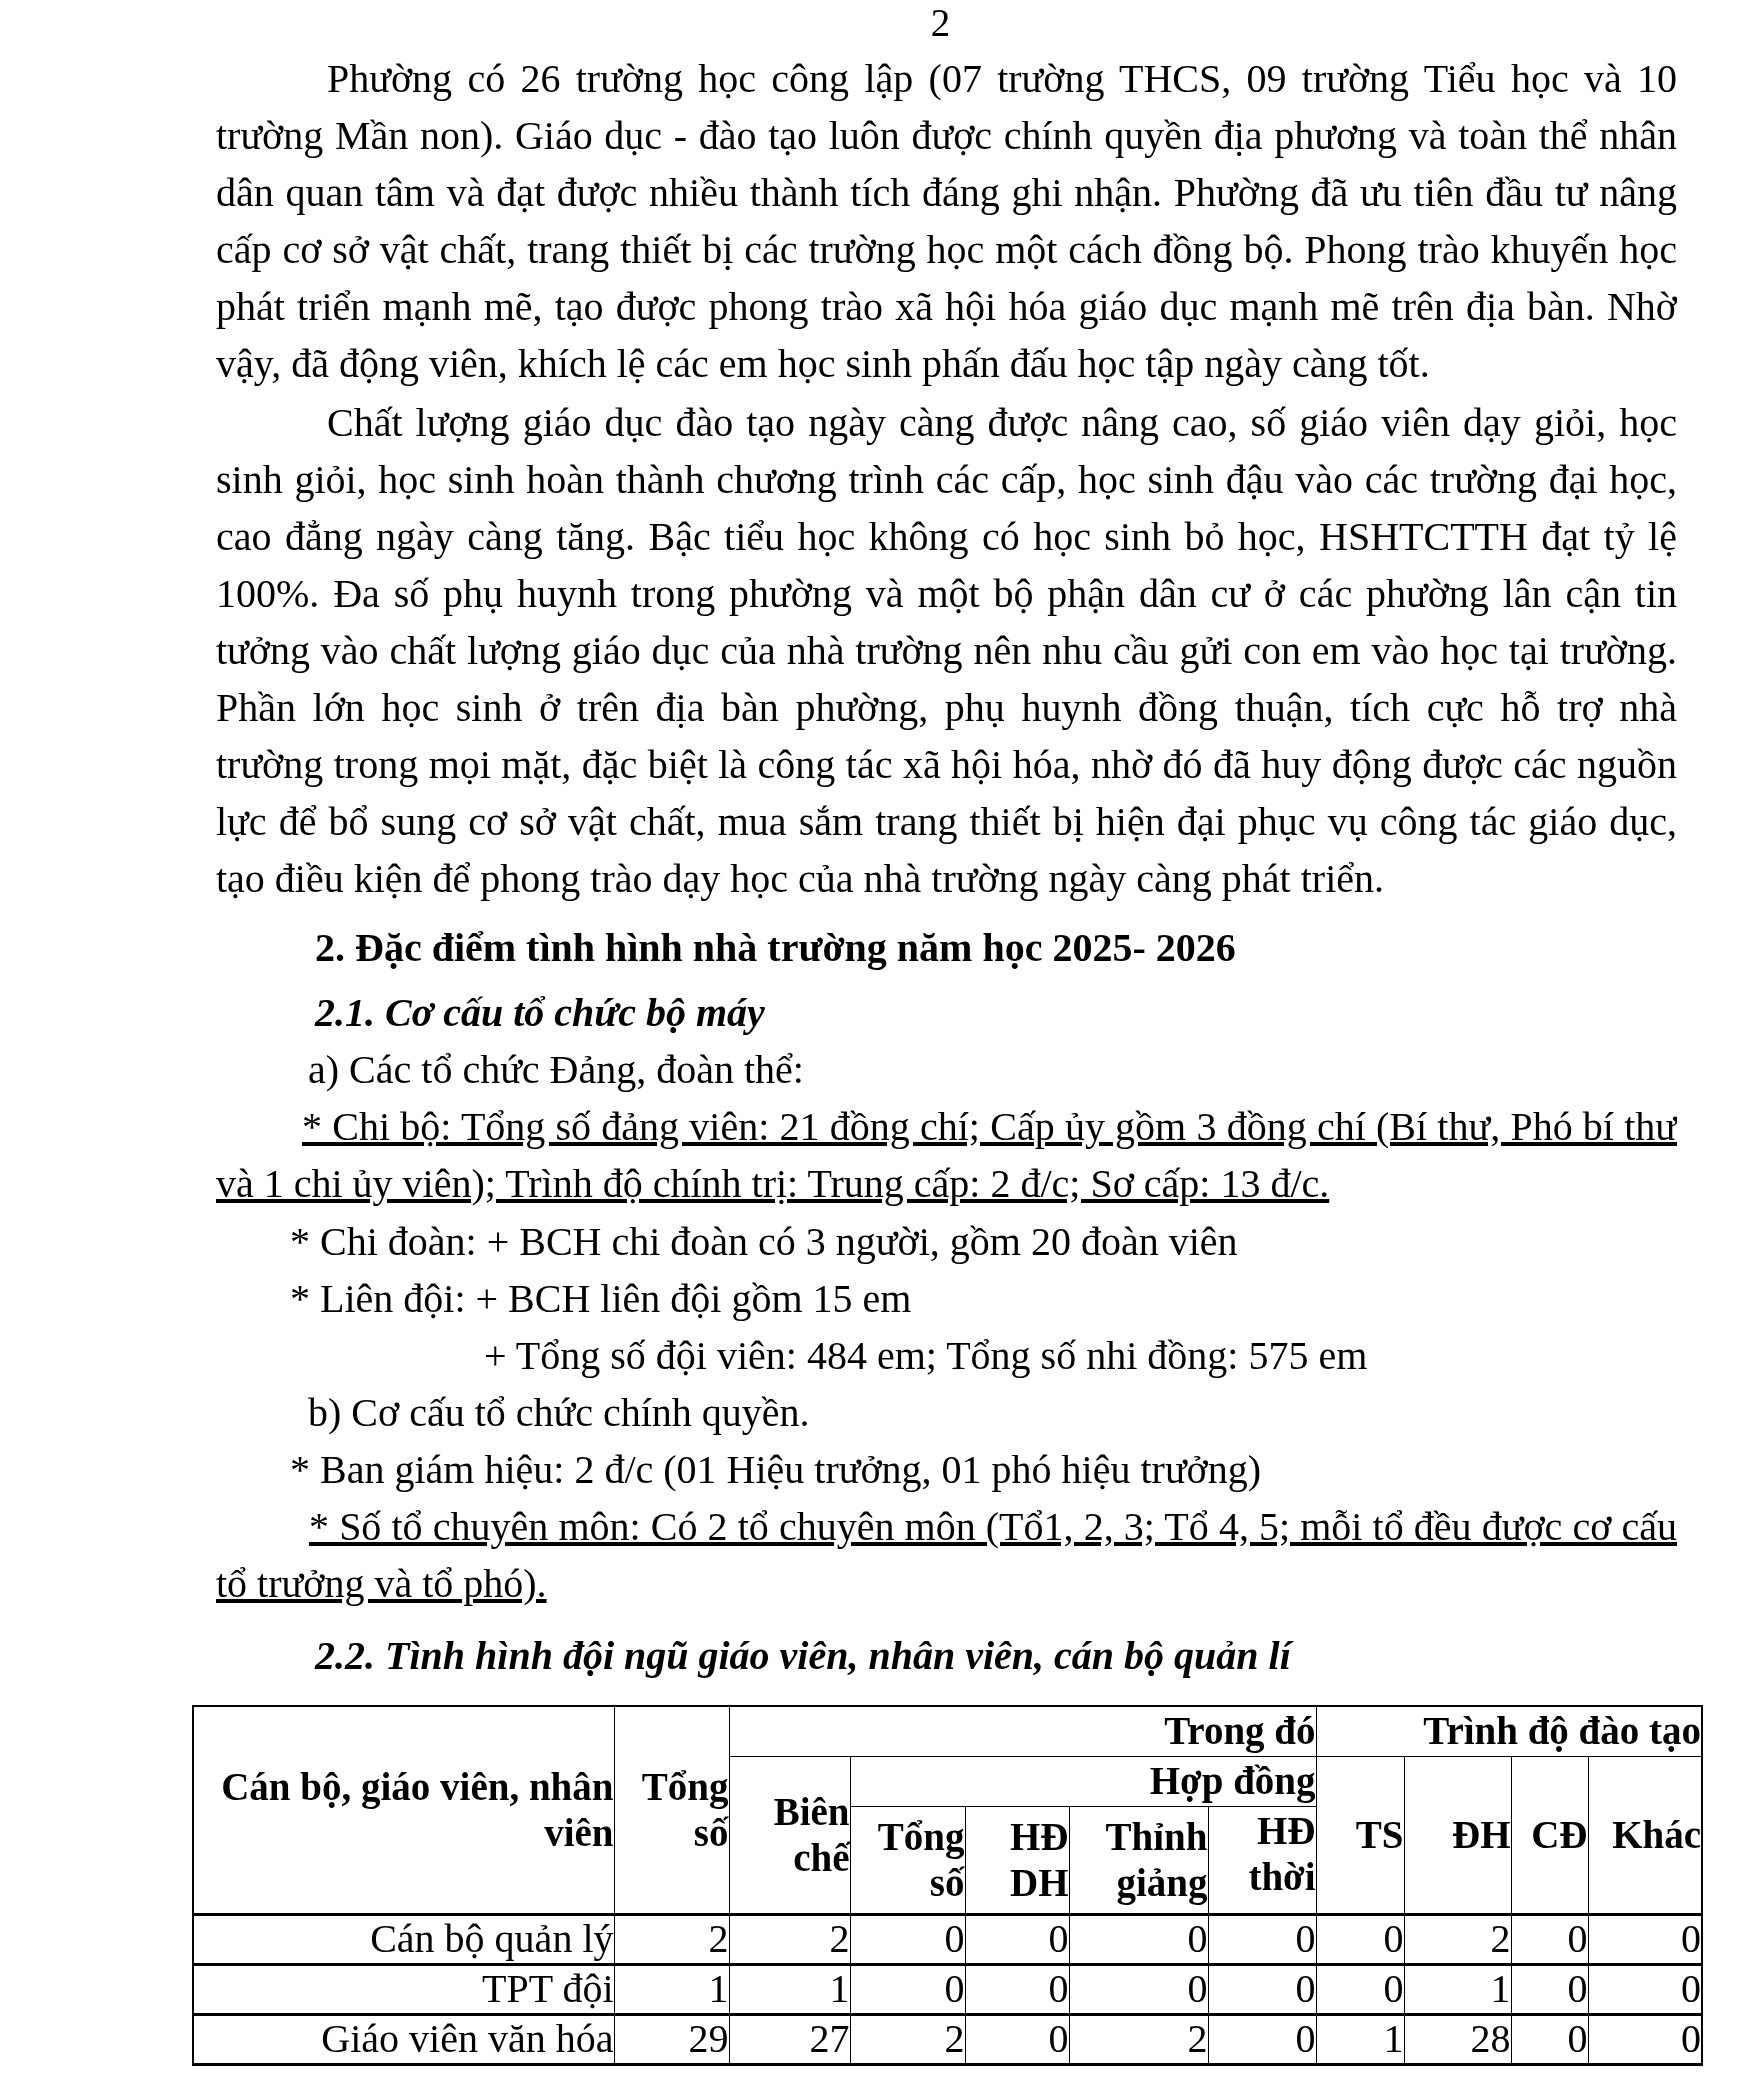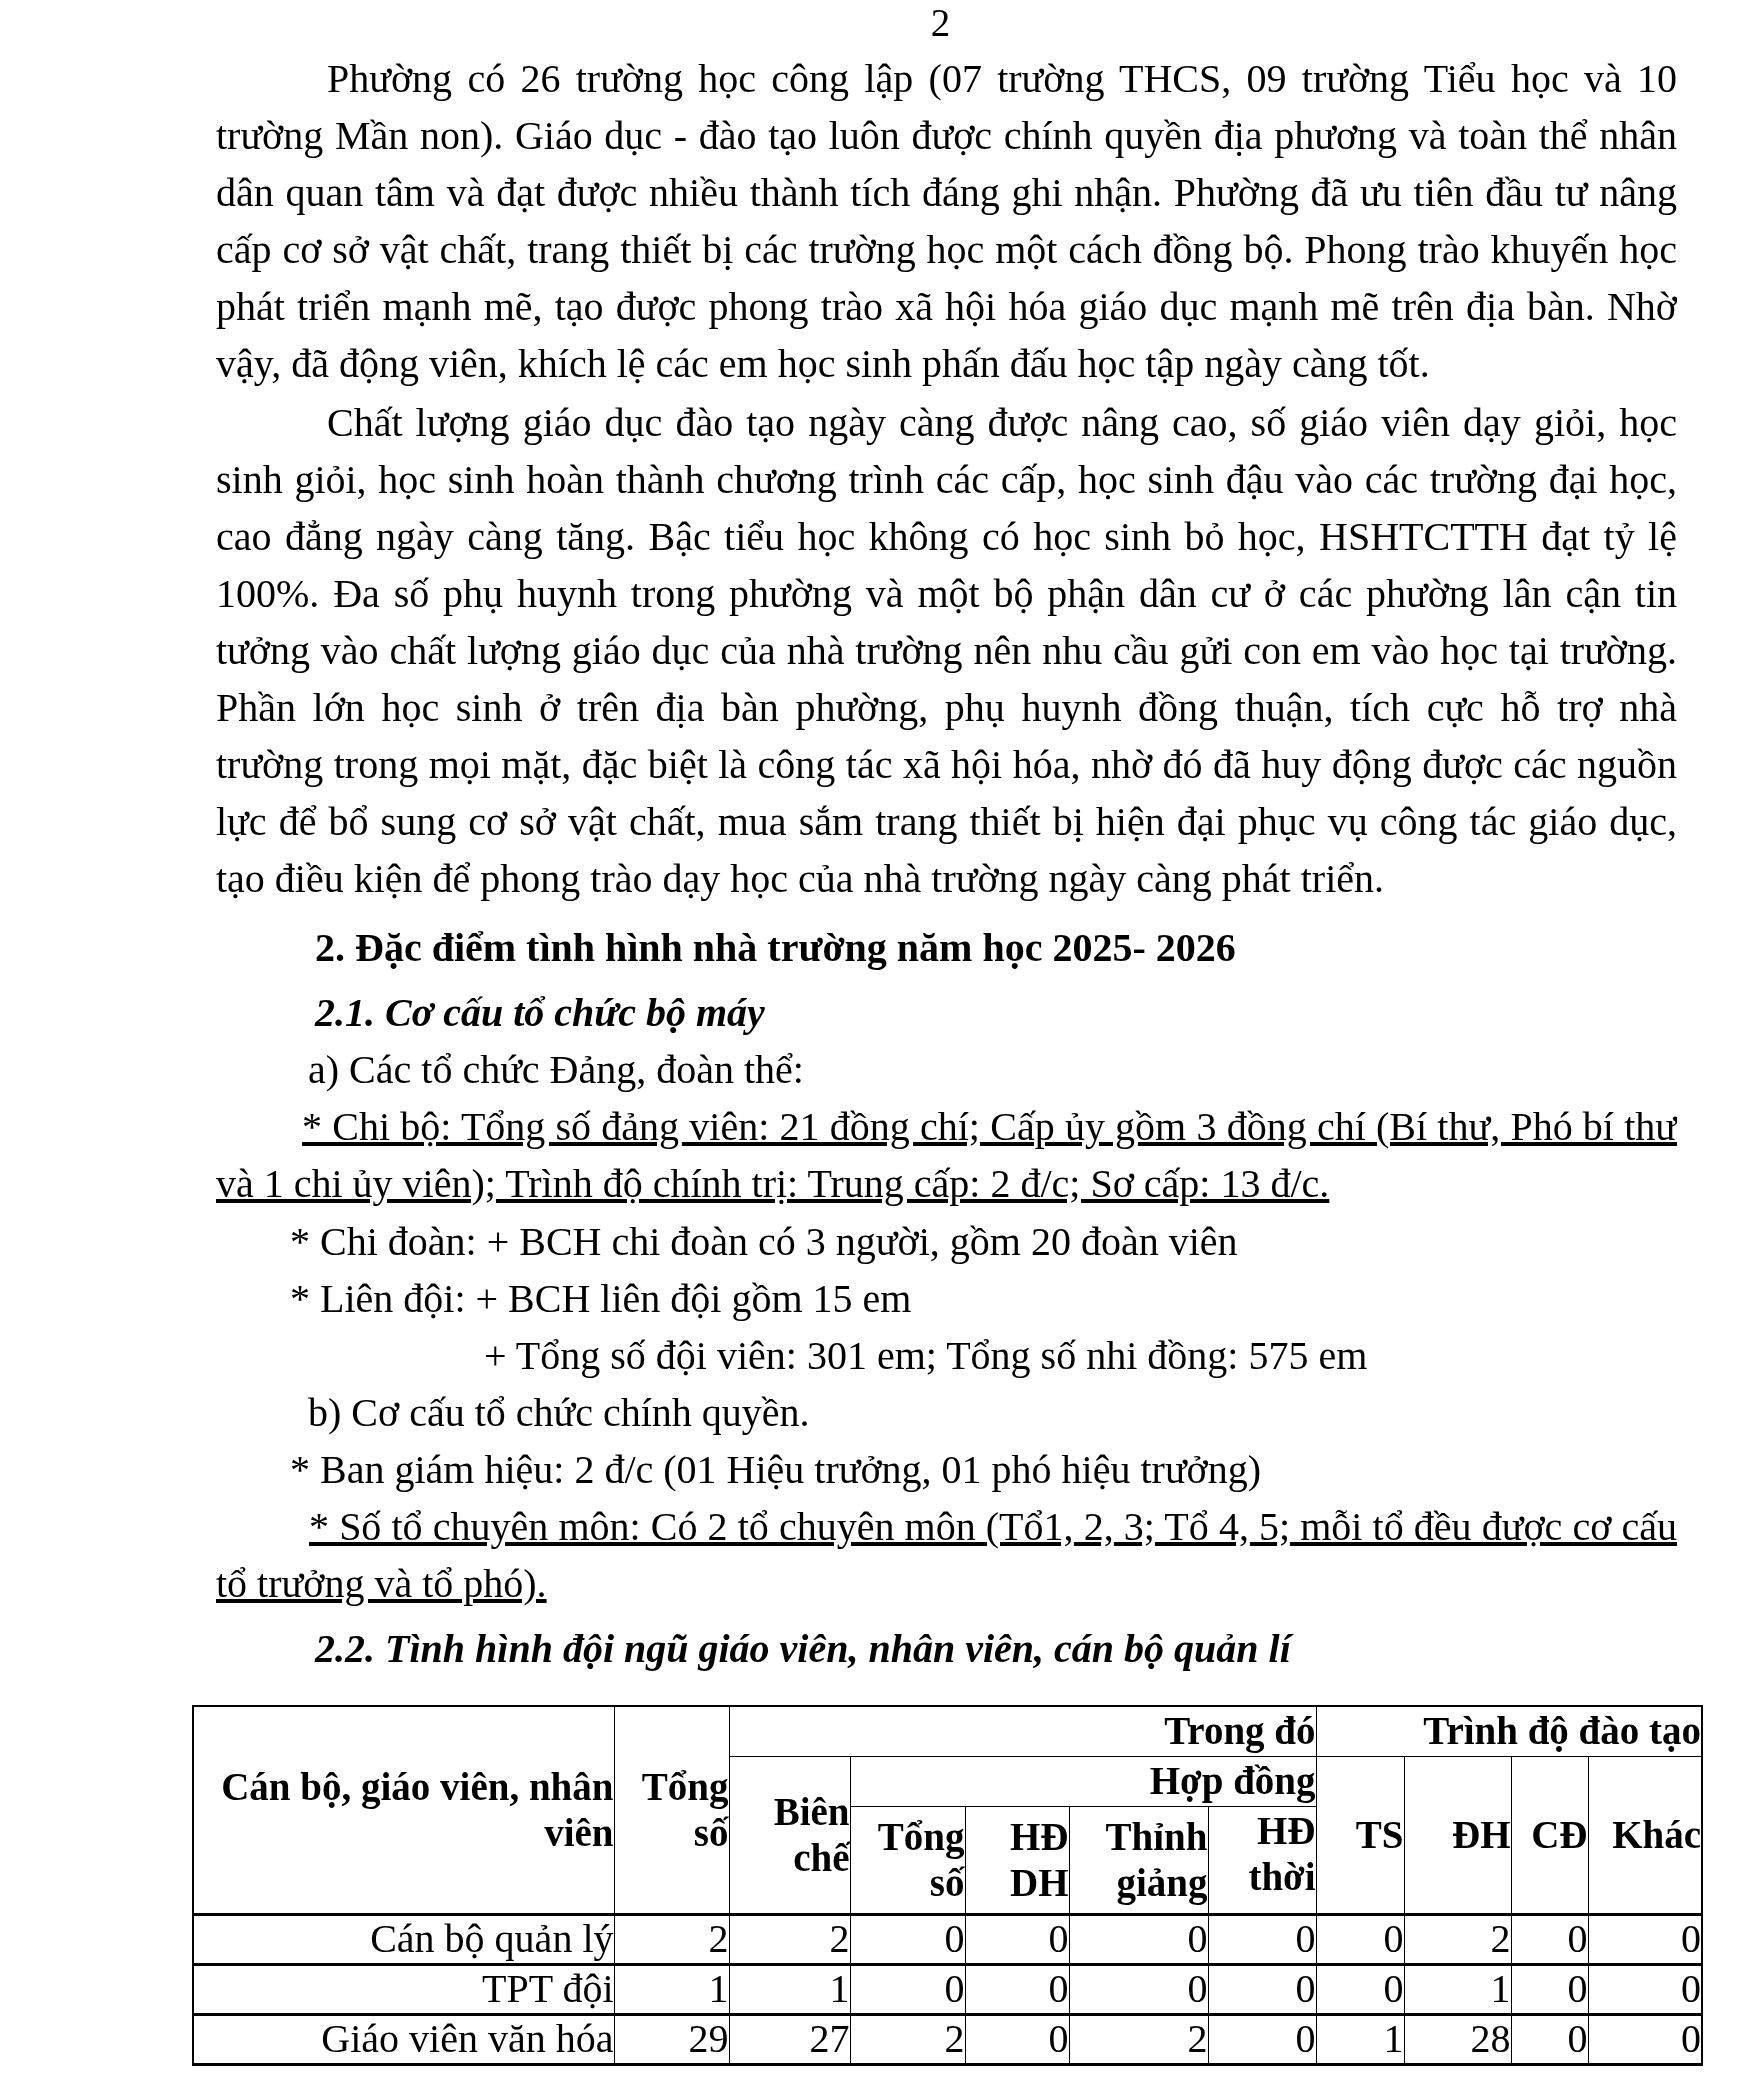--- a/index.html
+++ b/index.html
@@ -38,21 +38,21 @@
   .p2 { height: 517px; text-indent: 111px; }
   .line1 { height: 57px; overflow: hidden; white-space: nowrap; }
   .line2 { height: 115px; overflow: hidden; text-decoration: underline; }
   .ind160 { text-indent: 111px; margin-top: 8px; }
   .ind150 { text-indent: 104px; }
   .ind125 { text-indent: 86px; }
   .ind135 { text-indent: 93px; }
   .ind405 { text-indent: 280px; }
   .h-bold { font-weight: bold; }
   .h-bold-italic { font-weight: bold; font-style: italic; }
-  .h22 { margin-top: 7px; }
+  .h22 { margin-top: 14px; }
 
   table.staff {
     position: absolute;
     top: 1705px;
     left: 192px;
     width: 1510px;
     border-collapse: collapse;
     table-layout: fixed;
     border: 2.1px solid #000;
     font-size: 39px;
@@ -94,21 +94,21 @@
 
   <div class="body-text">
     <div class="para p1">Phường có 26 trường học công lập (07 trường THCS, 09 trường Tiểu học và 10 trường Mần non). Giáo dục - đào tạo luôn được chính quyền địa phương và toàn thể nhân dân quan tâm và đạt được nhiều thành tích đáng ghi nhận. Phường đã ưu tiên đầu tư nâng cấp cơ sở vật chất, trang thiết bị các trường học một cách đồng bộ. Phong trào khuyến học phát triển mạnh mẽ, tạo được phong trào xã hội hóa giáo dục mạnh mẽ trên địa bàn. Nhờ vậy, đã động viên, khích lệ các em học sinh phấn đấu học tập ngày càng tốt.</div>
     <div class="para p2">Chất lượng giáo dục đào tạo ngày càng được nâng cao, số giáo viên dạy giỏi, học sinh giỏi, học sinh hoàn thành chương trình các cấp, học sinh đậu vào các trường đại học, cao đẳng ngày càng tăng. Bậc tiểu học không có học sinh bỏ học, HSHTCTTH đạt tỷ lệ 100%. Đa số phụ huynh trong phường và một bộ phận dân cư ở các phường lân cận tin tưởng vào chất lượng giáo dục của nhà trường nên nhu cầu gửi con em vào học tại trường. Phần lớn học sinh ở trên địa bàn phường, phụ huynh đồng thuận, tích cực hỗ trợ nhà trường trong mọi mặt, đặc biệt là công tác xã hội hóa, nhờ đó đã huy động được các nguồn lực để bổ sung cơ sở vật chất, mua sắm trang thiết bị hiện đại phục vụ công tác giáo dục, tạo điều kiện để phong trào dạy học của nhà trường ngày càng phát triển.</div>
     <div class="line1 ind160 h-bold">2. Đặc điểm tình hình nhà trường năm học 2025- 2026</div>
     <div class="line1 ind160 h-bold-italic">2.1. Cơ cấu tổ chức bộ máy</div>
     <div class="line1 ind150">a) Các tổ chức Đảng, đoàn thể:</div>
     <div class="para line2 ind125">* Chi bộ: Tổng số đảng viên: 21 đồng chí; Cấp ủy gồm 3 đồng chí (Bí thư, Phó bí thư và 1 chi ủy viên); Trình độ chính trị:  Trung cấp: 2 đ/c; Sơ cấp: 13 đ/c.</div>
     <div class="line1 ind125">* Chi đoàn: + BCH chi đoàn có 3 người, gồm 20 đoàn viên</div>
     <div class="line1 ind125">* Liên đội:  + BCH liên đội gồm 15 em</div>
-    <div class="line1 ind405">+ Tổng số đội viên: 301 em; Tổng số nhi đồng: 575 em</div>
+    <div class="line1 ind405">+ Tổng số đội viên: 484 em; Tổng số nhi đồng: 575 em</div>
     <div class="line1 ind150">b) Cơ cấu tổ chức chính quyền.</div>
     <div class="line1 ind125">* Ban giám hiệu: 2 đ/c (01 Hiệu trưởng, 01 phó hiệu trưởng)</div>
     <div class="para line2 ind135">* Số tổ chuyên môn: Có 2 tổ chuyên môn (Tổ1, 2, 3; Tổ 4, 5; mỗi tổ đều được cơ cấu tổ trưởng và tổ phó).</div>
     <div class="line1 ind160 h-bold-italic h22">2.2. Tình hình đội ngũ giáo viên, nhân viên, cán bộ quản lí</div>
   </div>
 
   <table class="staff">
     <colgroup>
       <col style="width:421px">
         <col style="width:115px">

